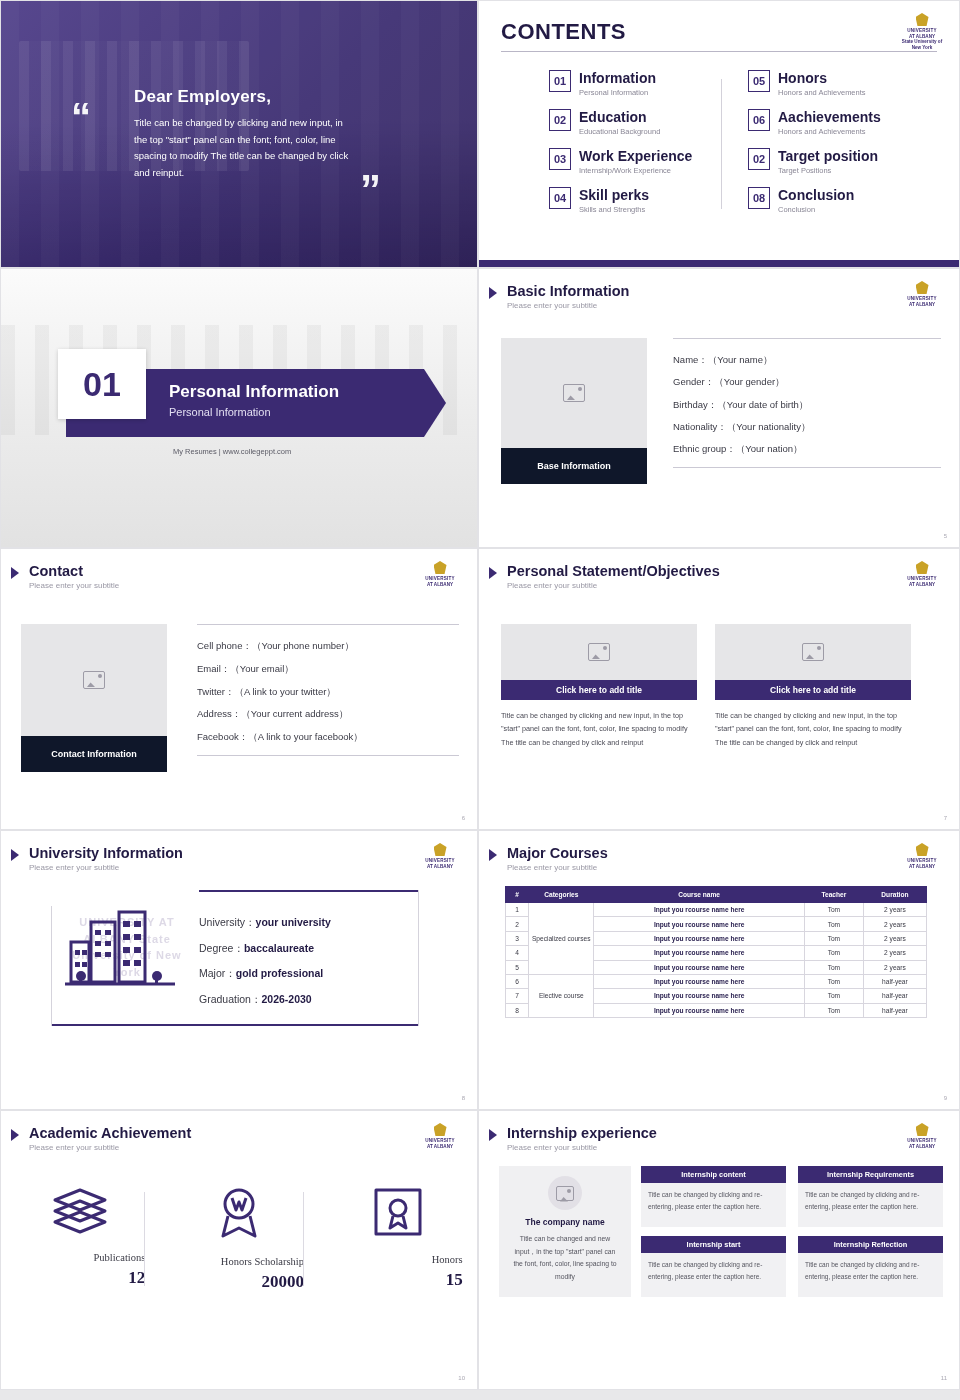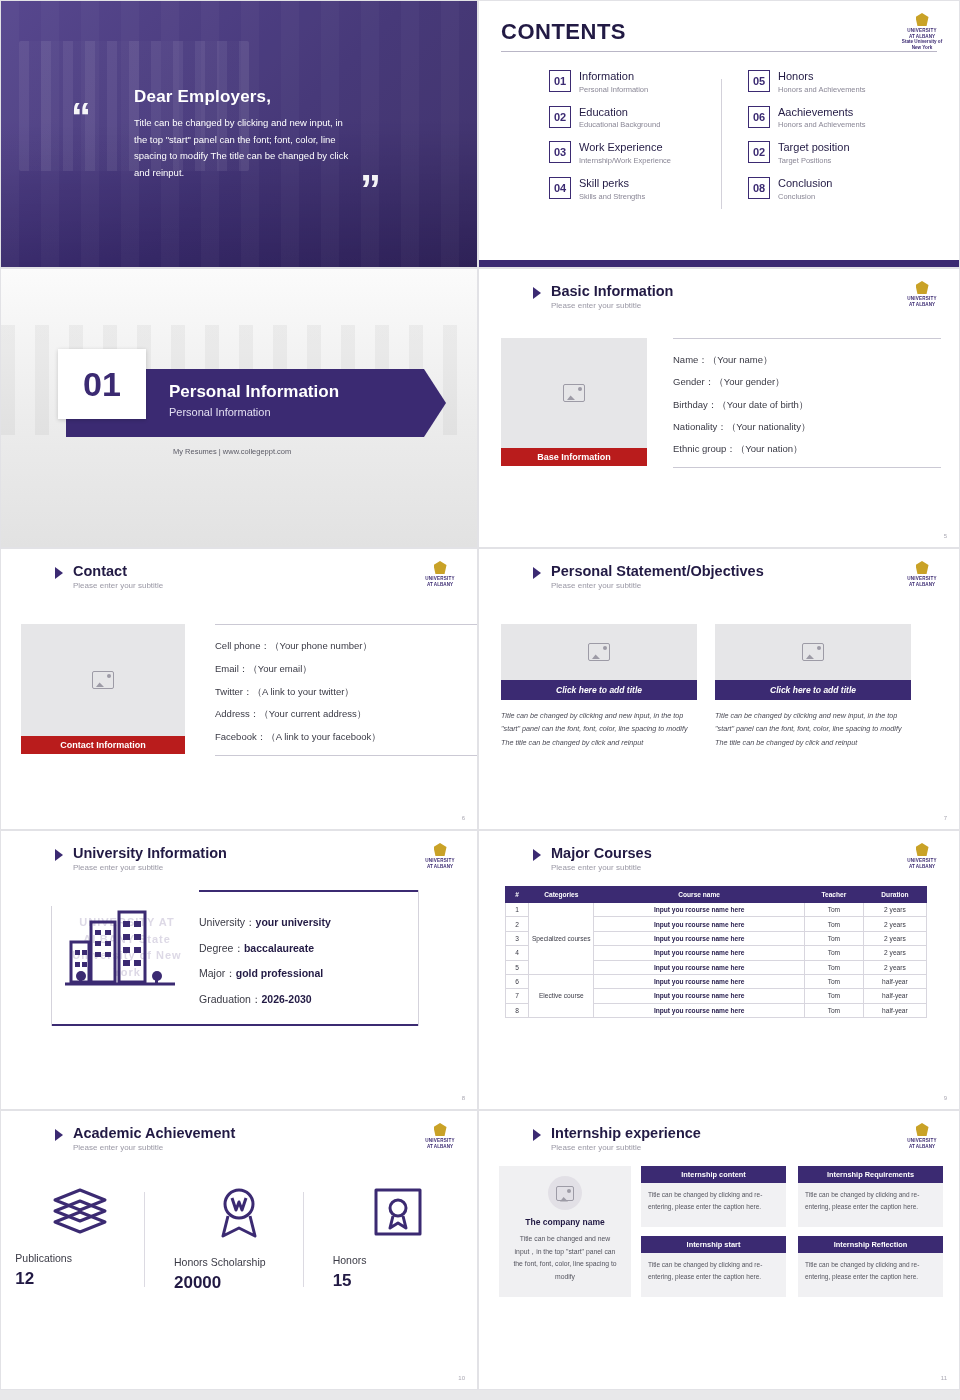--- a/index.html
+++ b/index.html
@@ -63,21 +63,21 @@
   .toc{
     display:grid; grid-template-columns:1fr 1fr; gap:6px 14px;
     padding:18px 26px 0 70px;
   }
   .toc-item{ display:flex; gap:8px; align-items:flex-start; margin-bottom:6px;}
   .toc-num{
     width:22px;height:22px;border:1.4px solid #3b2a72;color:#3b2a72;
     font-size:11px;font-weight:700;display:flex;align-items:center;justify-content:center;
     flex:none;
   }
-  .toc-t{ font-size:11px; font-weight:400; color:#221a44; line-height:1.15;}
+  .toc-t{ font-size:14px; font-weight:700; color:#221a44; line-height:1.15;}
   .toc-s{ font-size:7.5px; color:#8a8796; margin-top:2px;}
   .toc-col-sep{
     position:absolute; left:50.5%; top:78px; bottom:58px; width:1px; background:#d3d1da;
   }
   .contents-foot{
     position:absolute; left:0; right:0; bottom:0; height:7px; background:#3b2a72;
   }
   .contents-foot2{
     position:absolute; left:0; right:0; bottom:7px; height:2px; background:#ffffff;
   }
@@ -111,46 +111,46 @@
   }
   .divider .numbox{
     position:absolute; left:57px; top:80px; width:88px; height:70px; background:#fff;
     display:flex; align-items:center; justify-content:center;
     font-size:34px; font-weight:700; color:#3b2a72; box-shadow:0 1px 4px rgba(0,0,0,.18);
   }
   .divider .d-t{ position:absolute; left:168px; top:113px; font-size:17px; font-weight:700; color:#fff;}
   .divider .d-s{ position:absolute; left:168px; top:137px; font-size:11px; color:#e3dff2;}
   .divider .d-f{ position:absolute; left:172px; top:178px; font-size:7.5px; color:#5b5b66;}
   
-  .hdr{ padding:14px 0 0 14px; position:relative;margin-left:44px;}
+  .hdr{ padding:14px 0 0 14px; position:relative;}
   .hdr .tri{
     position:absolute; left:10px; top:18px; width:0;height:0;
     border-left:8px solid #3b2a72; border-top:6px solid transparent; border-bottom:6px solid transparent;
   }
   .hdr h2{ font-size:14.5px; font-weight:700; color:#221a44; margin-left:14px;}
   .hdr .sub{ font-size:8px; color:#9a98a5; margin-left:14px; margin-top:2px;}
   .pg{ position:absolute; right:12px; bottom:8px; font-size:6px; color:#a9a7b2;}
   
   .photo-box{
     background:#e6e6e8; display:flex; align-items:center; justify-content:center;
     position:relative;
   }
   .ph-icon{ width:22px;height:18px;border:1.6px solid #9d9ba6;border-radius:2px; position:relative;}
   .ph-icon:before{content:"";position:absolute;left:3px;top:9px;width:8px;height:6px;background:#9d9ba6;clip-path:polygon(0 100%,45% 25%,100% 100%);}
   .ph-icon:after{content:"";position:absolute;right:2px;top:2px;width:4px;height:4px;border-radius:50%;background:#9d9ba6;}
   .cap-bar{
-    background:#b91c1c;color:#fff;font-size:9px;font-weight:700;text-align:center;
-    padding:4px 0;
+    background:#0f172a;color:#fff;font-size:9px;font-weight:700;text-align:center;
+    padding:13px 0;
   }
   .info-list{ font-size:9.5px; line-height:2.35; color:#3a3a45;}
   .hline{height:1px;background:#cbc9d4;}
   
   .contact-list{font-size:9.5px;line-height:2.4;color:#3a3a45;}
   
-  .ps-card{ width:196px;font-style:italic;}
+  .ps-card{ width:196px;}
   .ps-img{ height:56px; background:#e6e6e8; display:flex;align-items:center;justify-content:center;}
   .ps-cap{ background:#3b2a72;color:#fff;font-size:8.5px;font-weight:700;text-align:center;padding:5px 0;}
   .ps-txt{ font-size:7.2px;line-height:1.85;color:#4a4a55;margin-top:9px;}
   
   .uni-wrap{ position:relative; margin:14px 0 0 50px; width:368px; height:140px;}
   .uni-wrap .topline{position:absolute;left:148px;top:4px;right:0;height:2px;background:#3b2a72;}
   .uni-wrap .btmline{position:absolute;left:0;bottom:0;right:0;height:2px;background:#3b2a72;}
   .uni-wrap .leftline{position:absolute;left:0;top:20px;bottom:0;width:1px;background:#d5d3dc;}
   .uni-wrap .rightline{position:absolute;right:0;top:4px;bottom:0;width:1px;background:#d5d3dc;}
   .uni-wm{position:absolute;left:6px;top:28px;width:140px;text-align:center;color:#ddd9e6;font-size:11px;font-weight:700;letter-spacing:1px;line-height:1.5;}
@@ -158,21 +158,21 @@
   .uni-fields b{color:#221a44;}
   
   table.courses{ border-collapse:collapse; width:422px; margin:14px 0 0 26px; font-size:6.6px;}
   table.courses th{
     background:#3b2a72;color:#fff;font-weight:700;padding:4px 2px;border:1px solid #3b2a72;
   }
   table.courses td{ border:1px solid #d8d6de; padding:3.2px 2px; text-align:center; color:#3a3a45;}
   table.courses td.cname{ font-weight:700; color:#2a2150;}
   
   .ach{ display:flex; justify-content:space-around; margin-top:34px;}
-  .ach .cell{ width:130px; text-align:left; position:relative;}
+  .ach .cell{ width:130px; text-align:right; position:relative;font-family:Liberation Serif, serif;}
   .ach .sep{position:absolute;right:0;top:6px;bottom:6px;width:1px;background:#dcdae2;}
   .ach .lbl{font-size:10.5px;color:#3a3a45;margin-top:16px;}
   .ach .val{font-size:17px;font-weight:700;color:#221a44;margin-top:5px;}
   
   .intern{ display:flex; gap:10px; margin:14px 0 0 20px;}
   .intern .left{ width:132px; background:#f0f0f2; padding:10px 10px 12px; text-align:center;}
   .intern .circ{width:34px;height:34px;border-radius:50%;background:#e2e0e6;margin:0 auto 7px;display:flex;align-items:center;justify-content:center;}
   .intern .cname{font-size:8.5px;font-weight:700;color:#221a44;margin-bottom:6px;}
   .intern .ctxt{font-size:6.8px;line-height:1.85;color:#55555f;}
   .intern .grid{ display:grid; grid-template-columns:145px 145px; gap:9px 12px;}
@@ -315,21 +315,21 @@
       <div class="tri"></div>
       <h2>Contact</h2>
       <div class="sub">Please enter your subtitle</div>
     </div>
     <div class="logo">
       <div class="crest"></div>
       <div class="lg1">UNIVERSITY</div>
       <div>AT ALBANY</div>
     </div>
     <div style="display:flex;gap:30px;margin:34px 0 0 20px;">
-      <div style="width:164px;">
+      <div style="width:146px;">
         <div class="photo-box" style="height:112px;">
           <div class="ph-icon"></div>
         </div>
         <div class="cap-bar">Contact Information</div>
       </div>
       <div style="width:262px;">
         <div class="hline" style="margin-bottom:10px;"></div>
         <div class="contact-list">
           <div>Cell phone：（Your phone number）</div>
           <div>Email：（Your email）</div>

